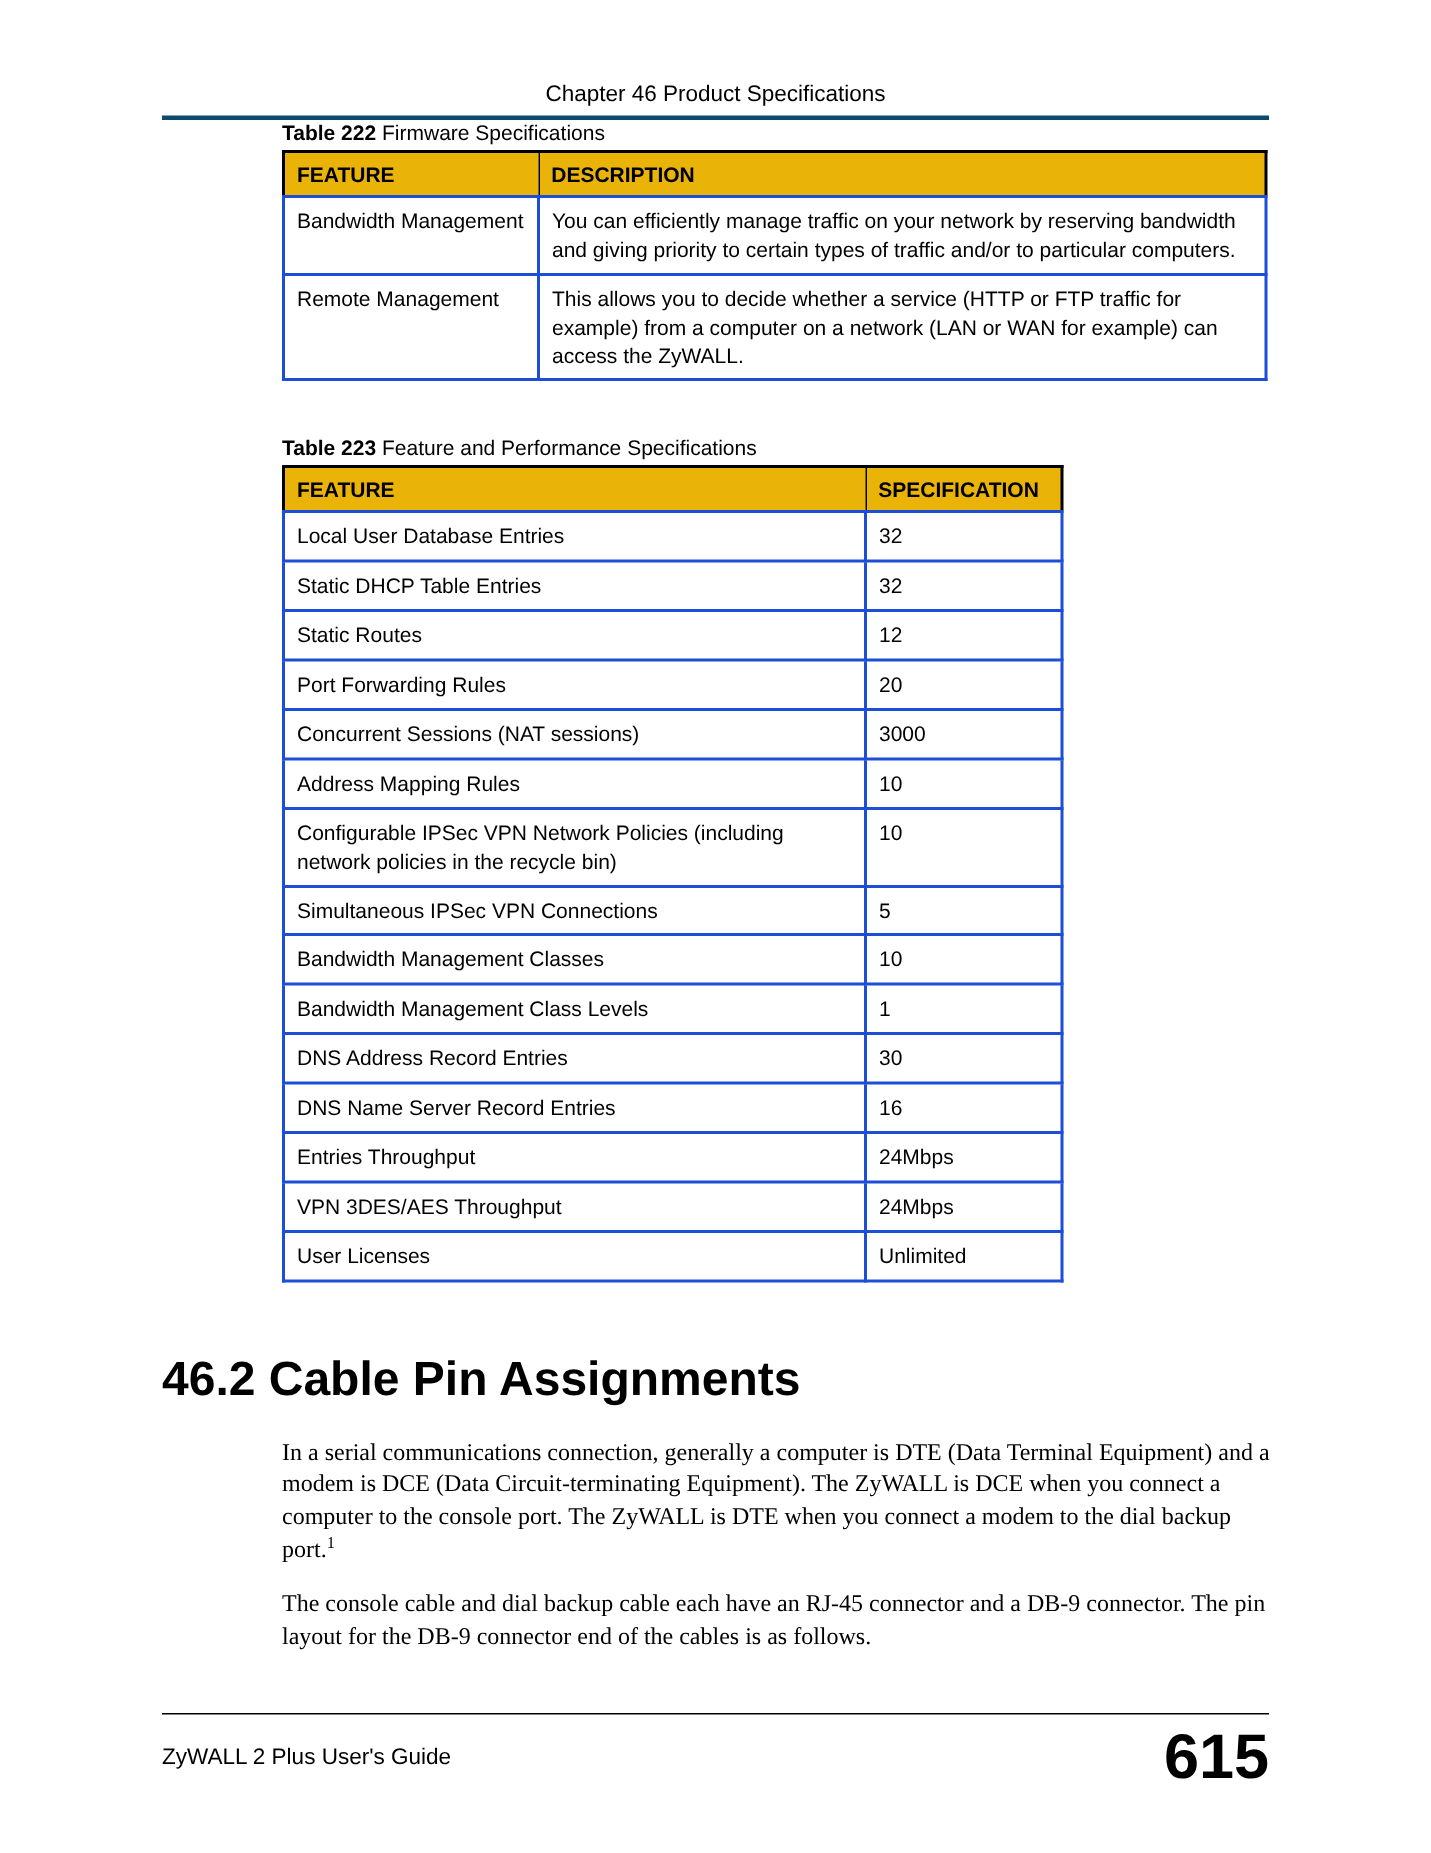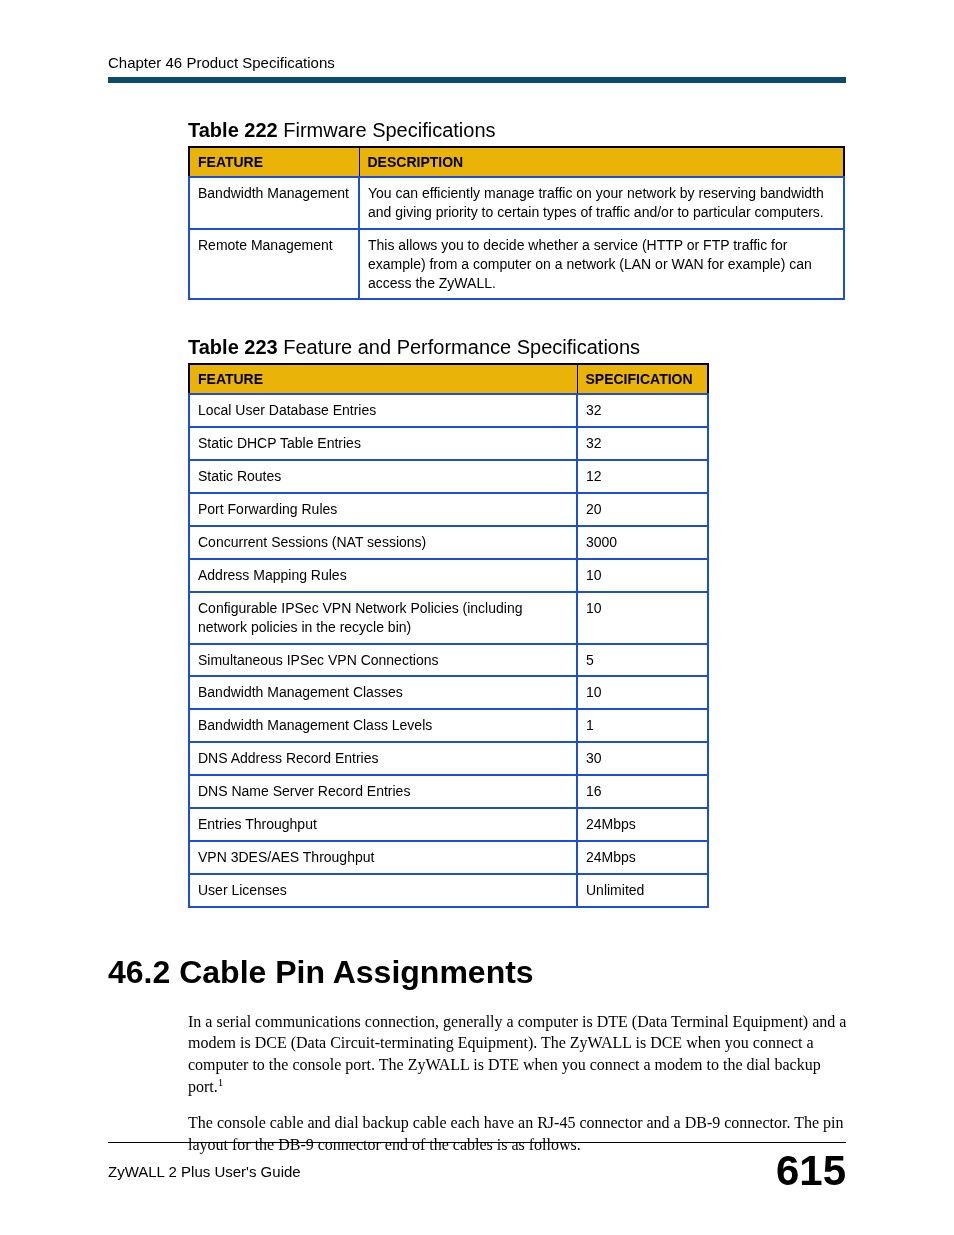--- a/index.html
+++ b/index.html
@@ -6,28 +6,27 @@
     body {
       width: 954px;
       height: 1235px;
       background: #fff;
       font-family: Arial, Helvetica, sans-serif;
       color: #000;
       position: relative;
       padding: 54px 108px 40px 108px;
     }
     .header-line {
-      border-bottom: 6px solid #0c4a6e;
+      border-bottom: 3px solid #0c4a6e;
       padding-bottom: 6px;
-      margin-bottom: 36px;
-      text-align: left;
+      text-align: center;
       font-size: 15px;
     }
     .table-caption {
-      font-size: 20px;
+      font-size: 14px;
       margin-left: 80px;
       margin-bottom: 4px;
     }
     .table-caption .bold { font-weight: bold; }
     table.spec {
       border-collapse: collapse;
       margin-left: 80px;
       font-size: 14px;
       border: 2px solid #000;
     }

